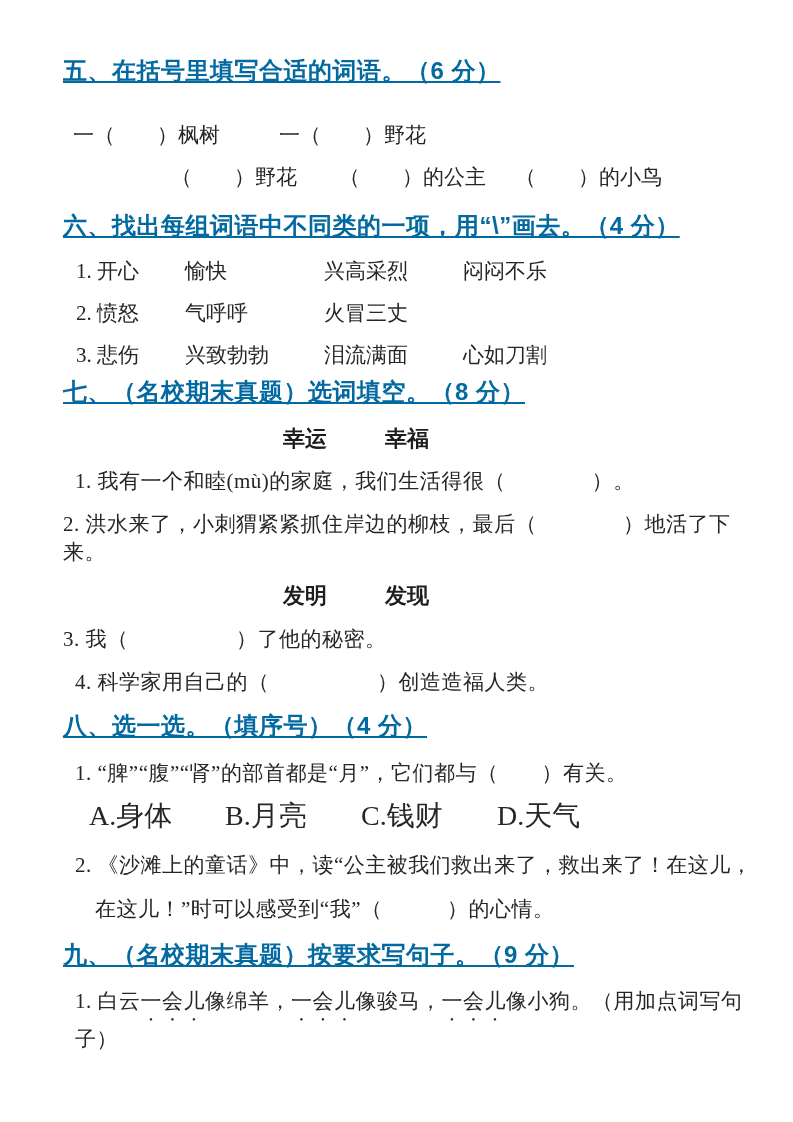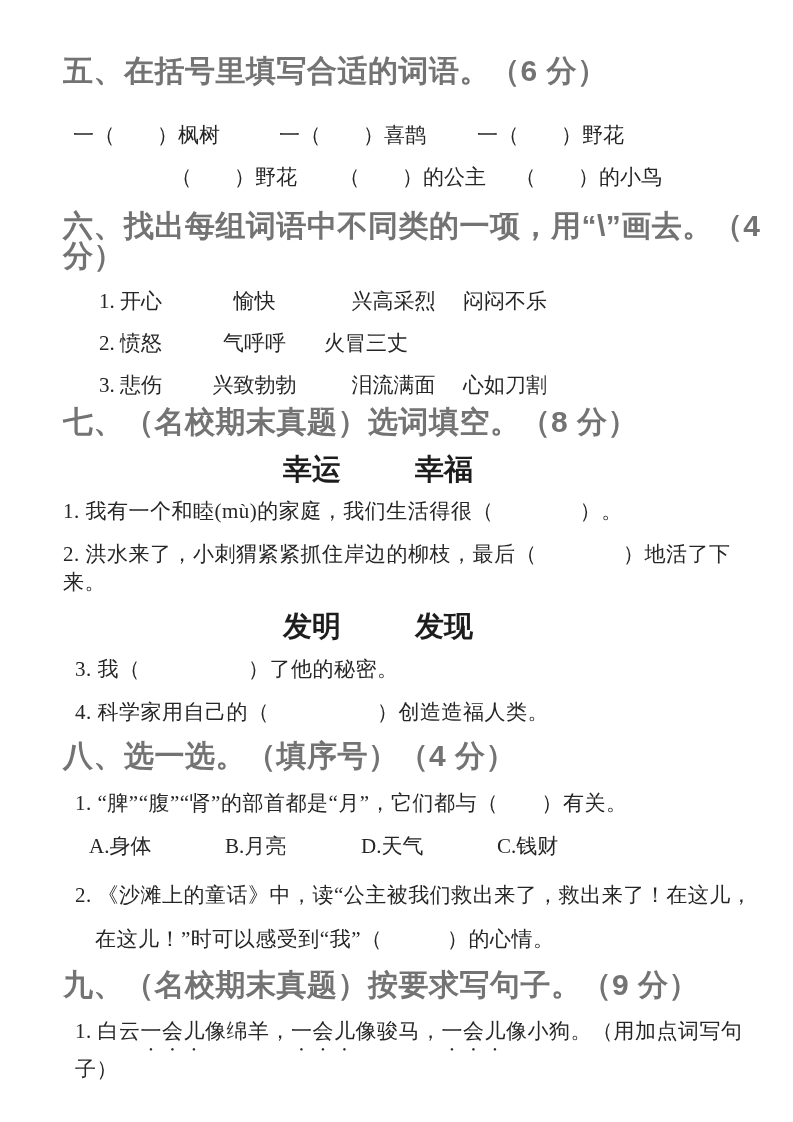--- a/index.html
+++ b/index.html
@@ -8,68 +8,68 @@
     background: #ffffff;
     color: #262626;
     font-family: "Liberation Serif", serif;
     overflow: hidden;
   }
   .page { padding: 56px 28px 0 63px; }
 
   .h {
     font-family: "Liberation Sans", sans-serif;
     font-weight: 700;
-    font-size: 30px;
+    font-size: 24px;
     line-height: 30px;
-    color: #737373;
+    color: #0369a1;
     letter-spacing: 0.5px;
+    text-decoration: underline;
   }
   .h .tag { font-family: "Liberation Serif", serif; }
 
   .line { font-size: 21px; line-height: 28px; letter-spacing: 0.5px; }
 
   .prow { display: flex; font-size: 21px; line-height: 28px; }
   .prow > span { display: block; }
 
-  .wrow { display: flex; font-size: 21px; line-height: 28px; margin-left: 13px; text-align: center; }
+  .wrow { display: flex; font-size: 21px; line-height: 28px; margin-left: 13px; }
   .wrow .c1 { width: 109px; }
   .wrow .c2 { width: 139px; }
   .wrow .c3 { width: 139px; }
 
   .bank {
     display: flex;
-    gap: 74px;
+    gap: 58px;
     margin-left: 220px;
-    font-size: 29px;
+    font-size: 22px;
     line-height: 28px;
     font-weight: 700;
     font-family: "Liberation Serif", serif;
     color: #1d1d1d;
   }
 
-  .orow { display: flex; margin-left: 26px; font-size: 21px; line-height: 28px; }
+  .orow { display: flex; margin-left: 26px; font-size: 28px; line-height: 28px; }
   .orow > span { width: 136px; }
 
   .emph {
     -webkit-text-emphasis: filled dot #2a2a2a;
     -webkit-text-emphasis-position: under;
     text-emphasis: filled dot #2a2a2a;
     text-emphasis-position: under right;
   }
 </style>
 </head>
 <body>
 
 <div class="page">
 
   <div class="h">五、在括号里填写合适的词语。（6 分）</div>
 
   <div class="prow" style="margin-top:35px; margin-left:10px;">
     <span style="width:206px;">一（　　）枫树</span>
-    <span style="width:198px;">一（　　）喜鹊</span>
     <span>一（　　）野花</span>
   </div>
   <div class="prow" style="margin-top:14px; margin-left:108px;">
     <span style="width:168px;">（　　）野花</span>
     <span style="width:176px;">（　　）的公主</span>
     <span>（　　）的小鸟</span>
   </div>
 
   <div class="h" style="margin-top:20px;">六、找出每组词语中不同类的一项，用“\”画去。（4 分）</div>
 
@@ -90,38 +90,38 @@
     <span class="c3">泪流满面</span>
     <span>心如刀割</span>
   </div>
 
   <div class="h" style="margin-top:8px;"><span>七、</span><span class="tag">（名校期末真题）</span><span>选词填空。（8 分）</span></div>
 
   <div class="bank" style="margin-top:18px;">
     <span>幸运</span>
     <span>幸福</span>
   </div>
-  <div class="line" style="margin-top:14px; ">1. 我有一个和睦(mù)的家庭，我们生活得很（　　　　）。</div>
+  <div class="line" style="margin-top:14px; margin-left:12px;">1. 我有一个和睦(mù)的家庭，我们生活得很（　　　　）。</div>
   <div class="line" style="margin-top:15px; margin-left:0;">2. 洪水来了，小刺猬紧紧抓住岸边的柳枝，最后（　　　　）地活了下来。</div>
 
   <div class="bank" style="margin-top:16px;">
     <span>发明</span>
     <span>发现</span>
   </div>
-  <div class="line" style="margin-top:15px; margin-left:12px;">3. 我（　　　　　）了他的秘密。</div>
+  <div class="line" style="margin-top:15px; ">3. 我（　　　　　）了他的秘密。</div>
   <div class="line" style="margin-top:15px; margin-left:12px;">4. 科学家用自己的（　　　　　）创造造福人类。</div>
 
   <div class="h" style="margin-top:15px;">八、选一选。（填序号）（4 分）</div>
 
   <div class="line" style="margin-top:18px; margin-left:12px;">1. “脾”“腹”“肾”的部首都是“月”，它们都与（　　）有关。</div>
   <div class="orow" style="margin-top:15px;">
     <span>A.身体</span>
     <span>B.月亮</span>
+    <span>C.钱财</span>
     <span>D.天气</span>
-    <span>C.钱财</span>
   </div>
 
   <div class="line" style="margin-top:21px; margin-left:12px;">2. 《沙滩上的童话》中，读“公主被我们救出来了，救出来了！在这儿，</div>
   <div class="line" style="margin-top:16px; margin-left:32px;">在这儿！”时可以感受到“我”（　　　）的心情。</div>
 
   <div class="h" style="margin-top:17px;"><span>九、</span><span class="tag">（名校期末真题）</span><span>按要求写句子。（9 分）</span></div>
 
   <div class="line" style="margin-top:17px; margin-left:12px;"><span>1. </span><span>白云</span><span class="emph">一会儿</span><span>像绵羊，</span><span class="emph">一会儿</span><span>像骏马，</span><span class="emph">一会儿</span><span>像小狗。（用加点词写句子）</span></div>
 
 </div>

